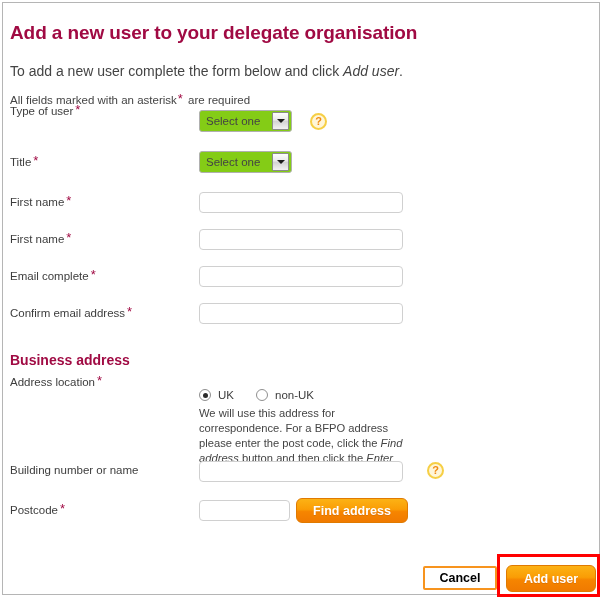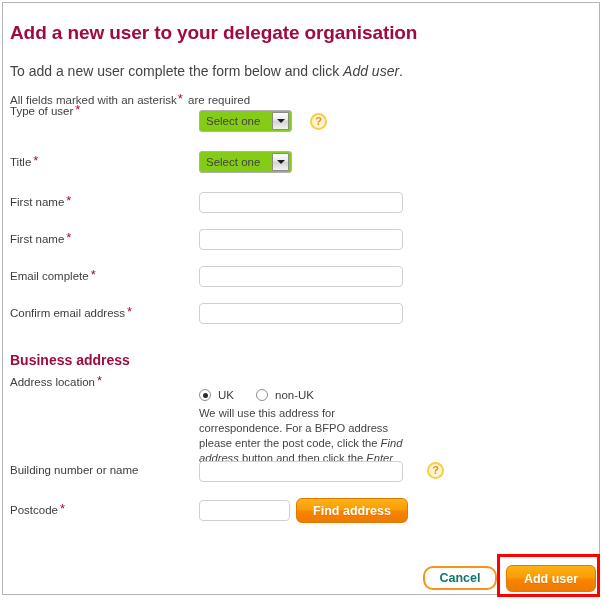--- a/index.html
+++ b/index.html
@@ -234,24 +234,24 @@
     display: flex;
     align-items: center;
     justify-content: center;
     cursor: pointer;
     text-shadow: 0 1px 0 rgba(180,90,0,0.35);
   }
 
   .btn-outline {
     position: absolute;
     box-sizing: border-box;
-    border-radius: 10px;
+    border-radius: 2px;
     border: 2px solid #f7941e;
     background: #ffffff;
-    color: #0f766e;
+    color: #000000;
     font-family: "Liberation Sans", sans-serif;
     font-size: 12.5px;
     font-weight: bold;
     display: flex;
     align-items: center;
     justify-content: center;
     cursor: pointer;
   }
 
   

